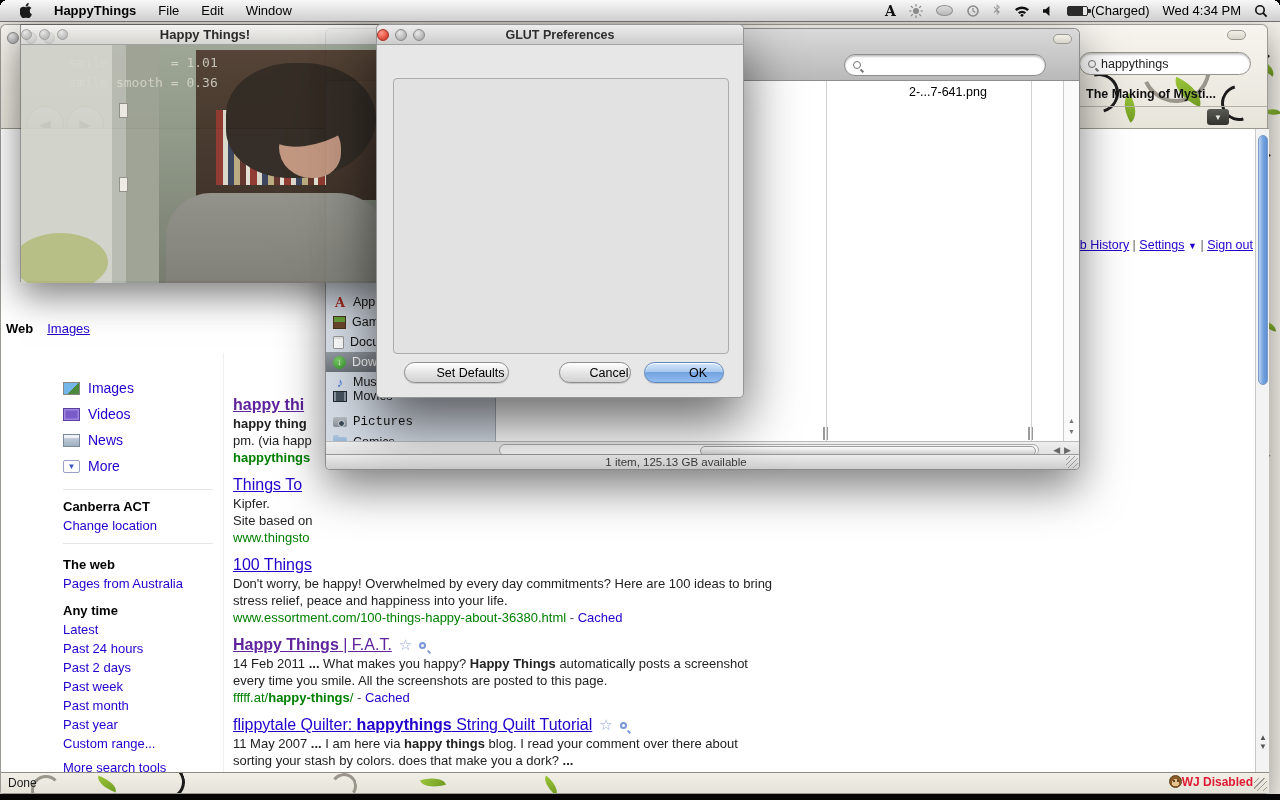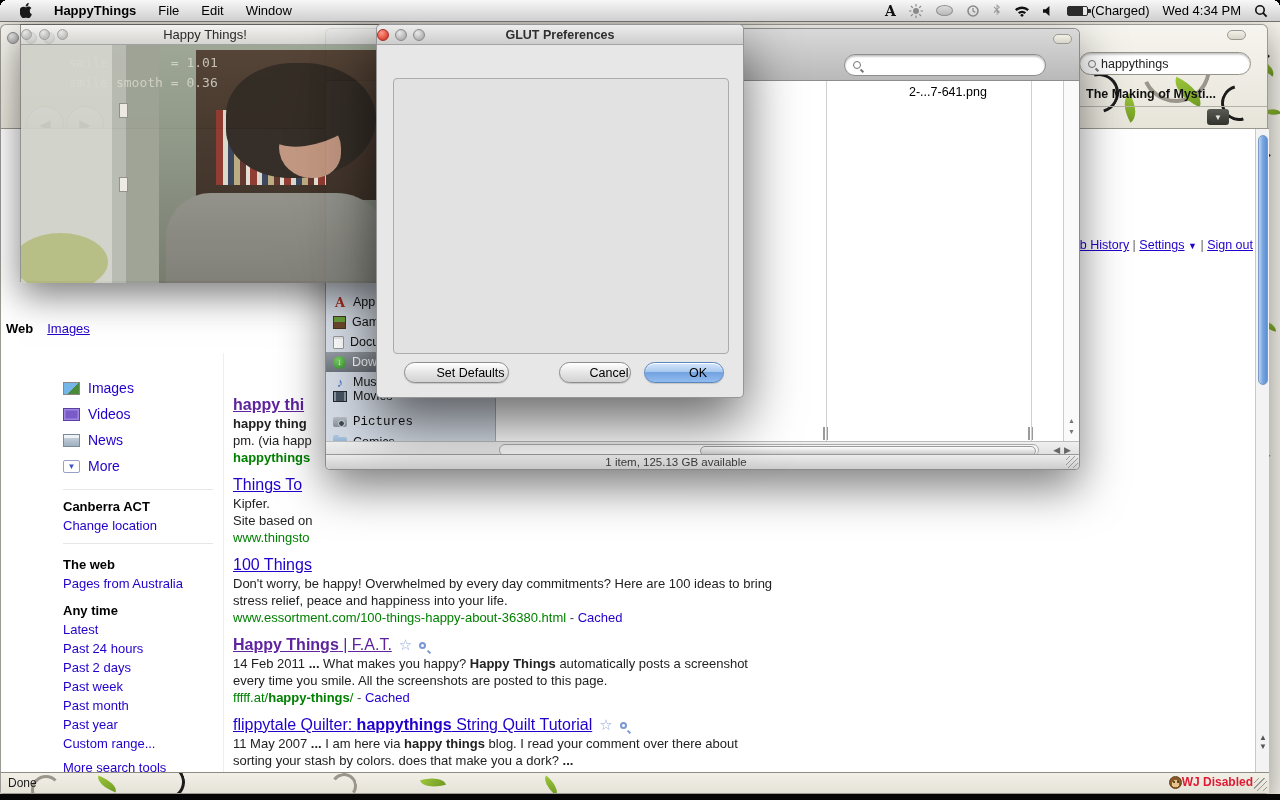--- a/index.html
+++ b/index.html
@@ -51,21 +51,21 @@
     display:flex; align-items:center; padding-left:8px; gap:5px; font-size:12.5px; color:#222; }
   .mag { width:8px; height:8px; border:1.7px solid #777; border-radius:50%; position:relative; flex:none;}
   .mag::after { content:""; position:absolute; width:1.7px; height:4px; background:#777; left:7px; top:7px; transform:rotate(-45deg); }
   .br-tabtitle { position:absolute; left:1085px; top:62px; font-size:12.5px; font-weight:bold; color:#111; }
   .chrome-line { position:absolute; left:1076px; top:81px; width:192px; height:0; border-top:1px solid #b3b0a6; }
   .bm-drop { position:absolute; left:1206px; top:84px; width:22px; height:16px; background:linear-gradient(#5a5a54,#33332e); border-radius:3px; color:#e8e8e0; font-size:8px; display:flex; align-items:center; justify-content:center; }
   .br-content { position:absolute; left:0; top:103px; width:1268px; height:646px; background:#fff; border-top:1px solid #9a978e; overflow:hidden; }
   .br-status { position:absolute; left:0; bottom:0; width:1268px; height:21px; border-top:1px solid #8f8c82;
     background:linear-gradient(#f2efe7,#e5e2d8); overflow:hidden; }
   .st-done { position:absolute; left:7px; top:3px; font-size:12px; color:#1c1c1c; }
-  .st-right { position:absolute; right:16px; top:2px; display:flex; align-items:center; }
+  .st-right { position:absolute; right:16px; top:2px; display:flex; align-items:flex-start; }
   .st-wj { font-size:12px; font-weight:bold; color:#e01a33; }
   .monkey { width:13px; height:13px; border-radius:50%; background:radial-gradient(circle at 50% 62%, #e6c28d 0 40%, #8a5a28 41%); border:1px solid #5f3c16; position:relative; }
   .monkey::after{content:"";position:absolute;left:3px;top:4px;width:2px;height:2px;background:#3a2508;border-radius:50%;box-shadow:4px 0 0 #3a2508;}
   .grip { position:absolute; right:2px; bottom:2px; width:13px; height:13px;
     background:repeating-linear-gradient(135deg, transparent 0 3px, #9a9a94 3px 4px); }
 
   
   .br-scroll { position:absolute; right:0; top:0; width:14px; height:646px; background:#f3f3f3; border-left:1px solid #c9c9c9; }
   .br-thumb { position:absolute; left:1.5px; top:6px; width:10px; height:250px; border-radius:6px;
     background:linear-gradient(90deg,#bcd4f2,#76a4e0 50%,#5d8fd2); border:1px solid #7a99c4; }
@@ -147,21 +147,21 @@
   .fi-grip { position:absolute; right:1px; bottom:1px; width:12px; height:12px; background:repeating-linear-gradient(135deg, transparent 0 2.5px, #9a9a9a 2.5px 3.5px); }
 
   
   .webcam { position:absolute; left:20px; top:24px; width:370px; height:258px; z-index:30;
     box-shadow:0 14px 34px rgba(0,0,0,.5); border:1px solid rgba(40,40,40,.5); }
   .wc-title { position:absolute; left:0; top:0; width:100%; height:20px;
     background:linear-gradient(rgba(242,242,240,.78),rgba(205,205,202,.78)); border-bottom:1px solid rgba(110,110,110,.6);
     display:flex; align-items:center; }
   .wc-title .tl { width:11px; height:11px; margin-right:7px; opacity:.75; }
   .wc-title .tl:first-child { margin-left:37px; }
-  .wc-name { position:absolute; left:0; right:0; text-align:center; font-size:13px; font-weight:normal; color:#2a2a2a; }
+  .wc-name { position:absolute; left:0; right:0; text-align:center; font-size:13px; font-weight:bold; color:#2a2a2a; }
   .vid { position:absolute; left:0; top:20px; width:370px; height:238px; overflow:hidden; opacity:.93;
     background:linear-gradient(#98a290 0%, #8b9583 35%, #6e7365 100%); }
   .vid .door { position:absolute; left:0; top:0; width:138px; height:100%;
     background:linear-gradient(90deg,#cfd1c9 0 66%, #b4b7ad 66% 76%, #989e90 76%); }
   .vid .hinge { position:absolute; width:9px; height:15px; background:#eceae2; border:1px solid #8a8a80; }
   .vid .shelf { position:absolute; left:175px; top:5px; width:195px; height:150px; background:linear-gradient(#4a382a,#33251b); }
   .vid .books { position:absolute; left:195px; top:65px; width:110px; height:75px;
     background:repeating-linear-gradient(90deg,#8a2f24 0 7px,#d8d4c8 7px 12px,#2f3a55 12px 18px,#b8a678 18px 24px,#5a2a20 24px 30px,#e0ddd2 30px 34px); }
   .vid .hair { position:absolute; left:205px; top:18px; width:150px; height:115px; background:#271f18; border-radius:48% 52% 55% 45%; }
   .vid .face { position:absolute; left:258px; top:75px; width:62px; height:58px; background:#bd9078; border-radius:50% 50% 45% 55%; }

